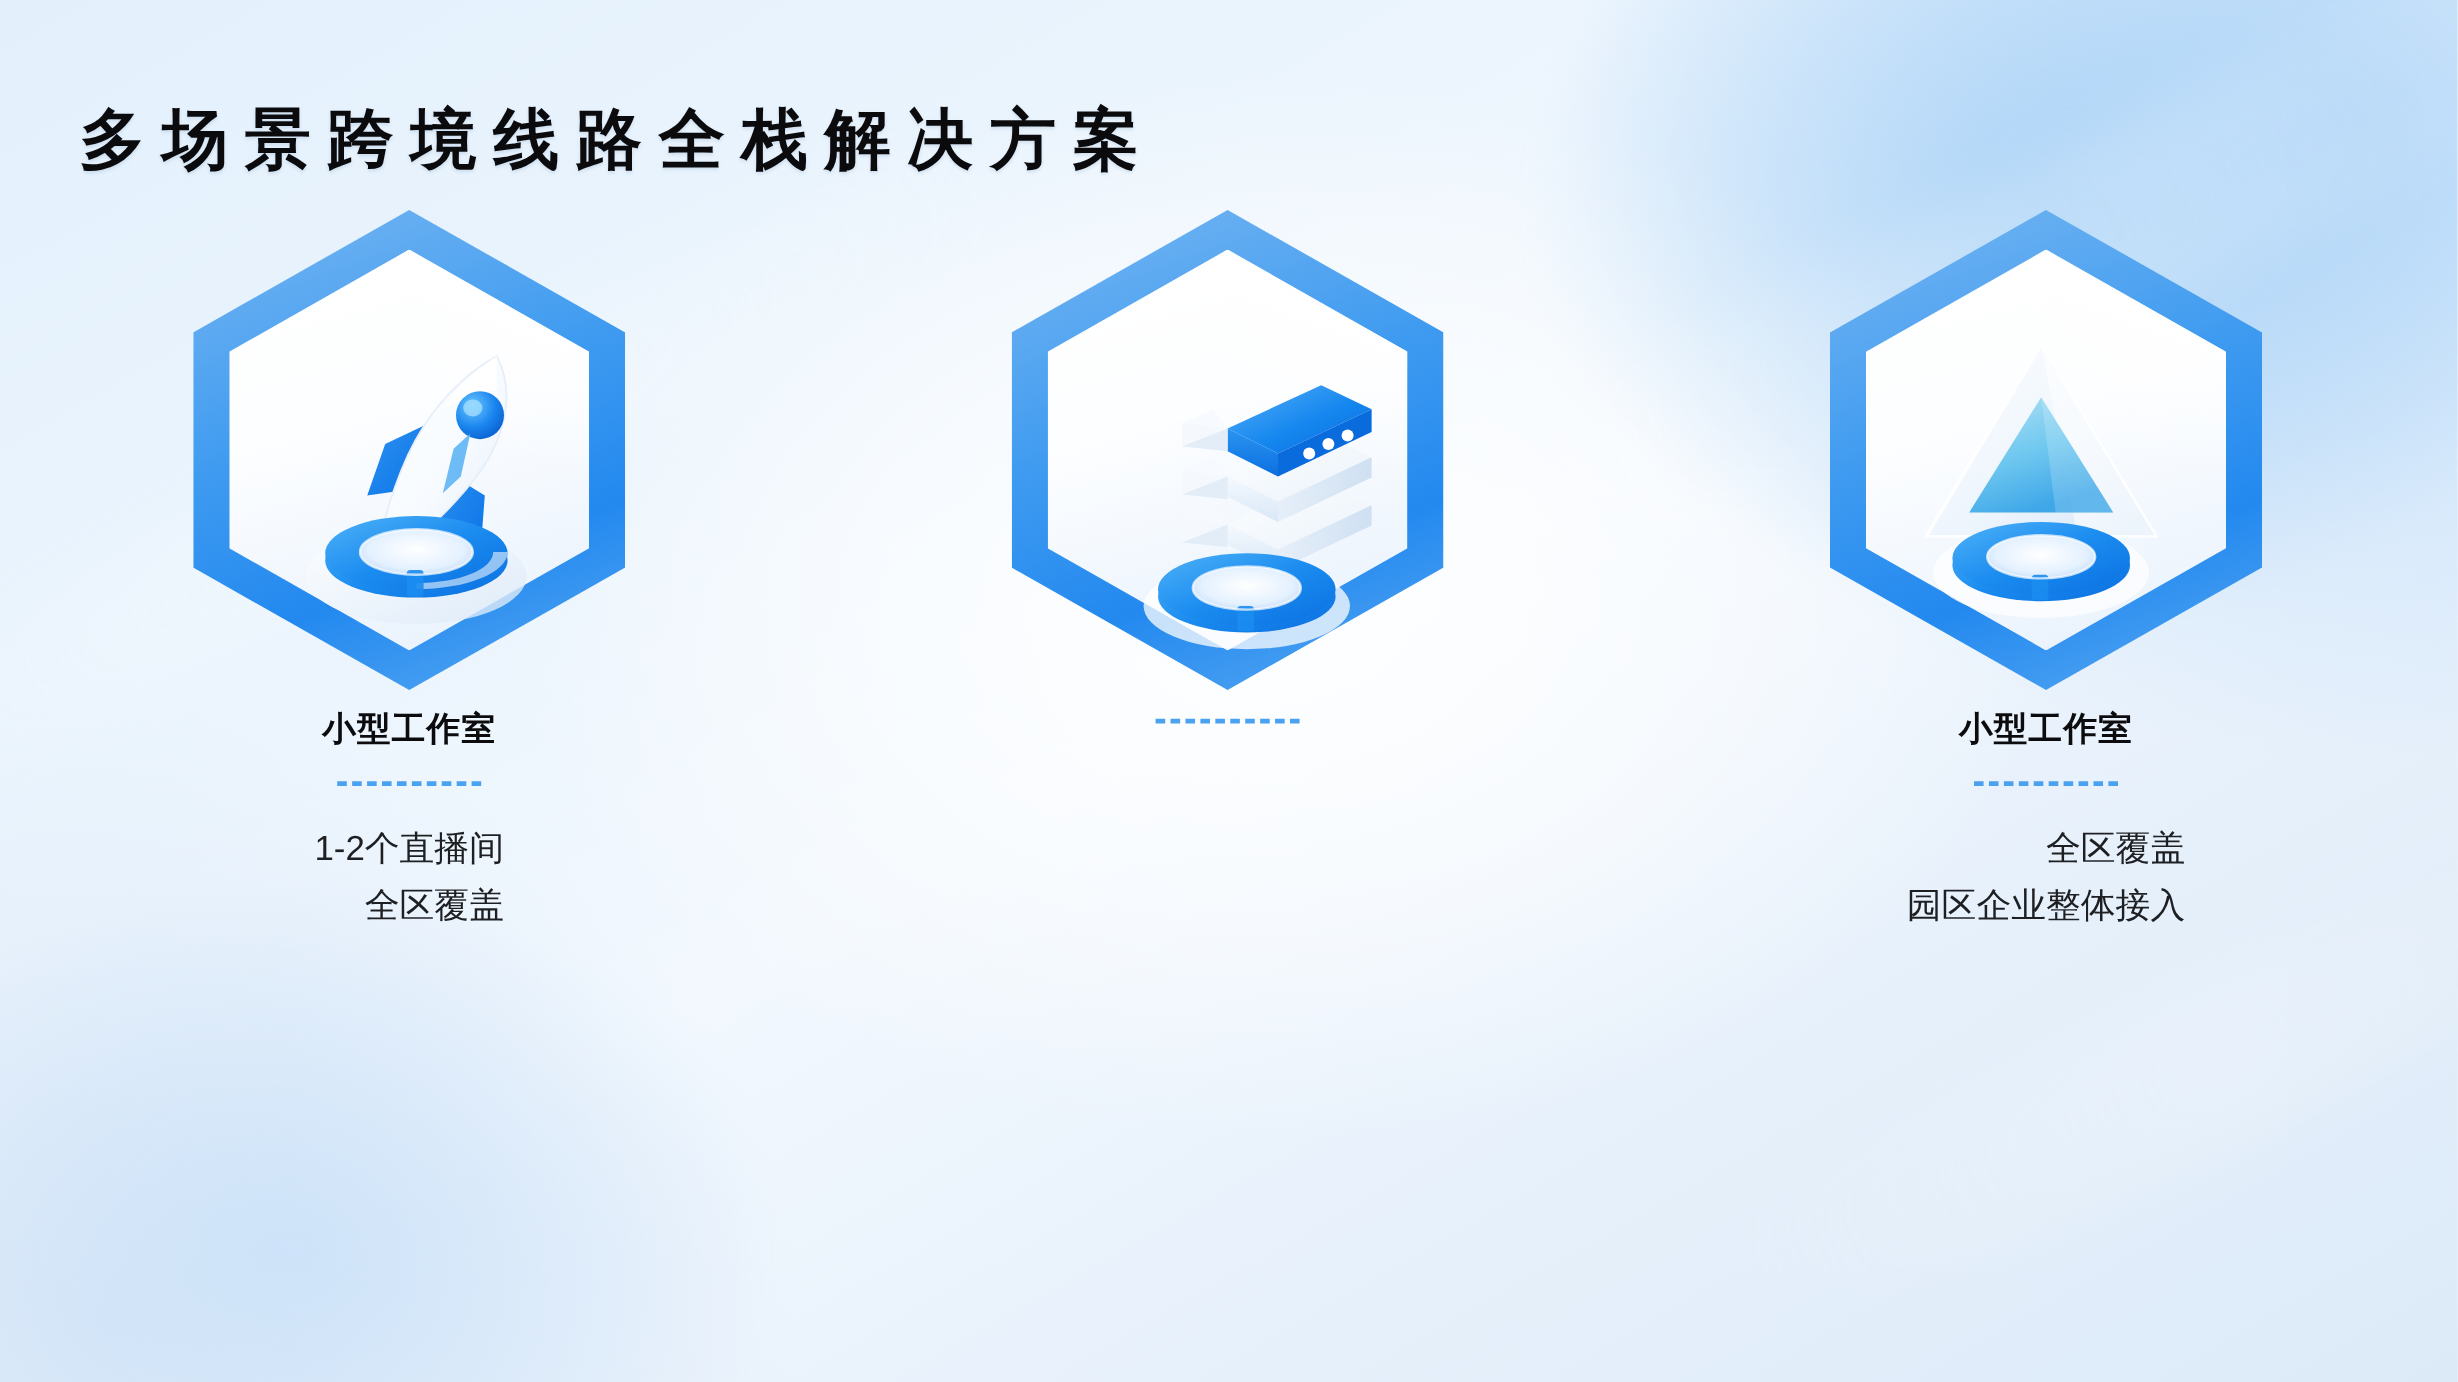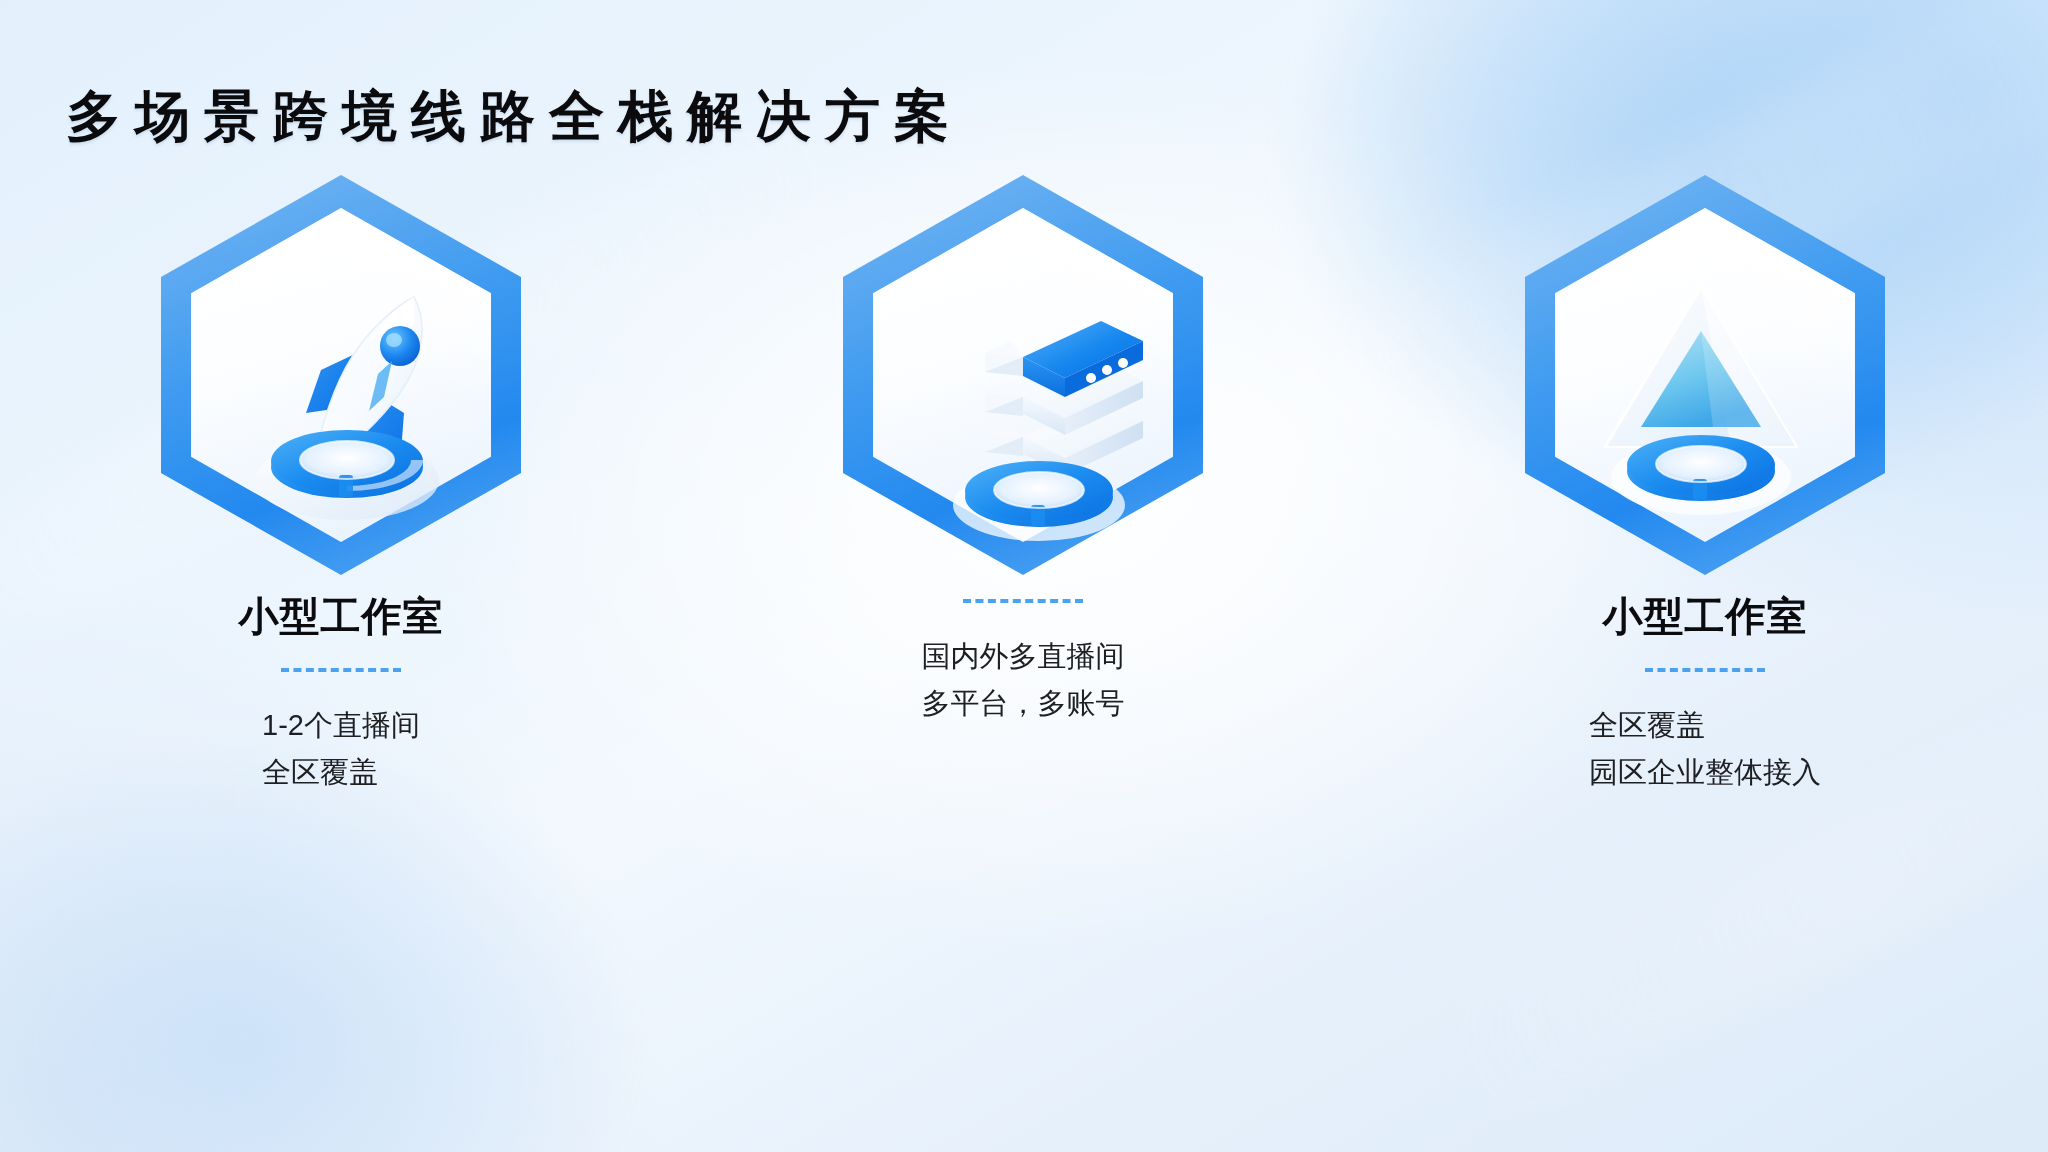--- a/index.html
+++ b/index.html
@@ -60,28 +60,28 @@
     position:absolute; left:30px; top:33px; width:300px; height:334px;
     clip-path:polygon(50% 0%, 100% 25.5%, 100% 74.5%, 50% 100%, 0% 74.5%, 0% 25.5%);
     background:linear-gradient(200deg, rgba(255,255,255,.95) 0%, rgba(255,255,255,0) 45%);
     pointer-events:none;
   }
   .art { position:absolute; left:0; top:0; width:360px; height:400px; }
 
   
   .card-title {
     margin-top:14px;
-    font-size:40px; font-weight:bold; color:#0c0c0e; letter-spacing:1px;
+    font-size:28px; font-weight:bold; color:#0c0c0e; letter-spacing:1px;
     text-align:left; white-space:nowrap;
   }
   .divider {
     margin-top:24px; width:120px; height:0;
     border-top:4px dashed #3d9bf0; opacity:.92;
   }
-  .body-lines { margin-top:30px; text-align:left; }
+  .body-lines { margin-top:30px; text-align:right; }
   .body-line {
     font-size:29px; color:#1d1f22; line-height:1.62; white-space:nowrap;
     font-weight:400;
   }
 </style>
 </head>
 <body>
 
 <div id="stage">
   <div class="corner-glow"></div>
@@ -232,24 +232,20 @@
           <ellipse cx="196" cy="330" rx="86" ry="36" fill="#ffffff" opacity=".75"></ellipse>
 
           <ellipse cx="196" cy="322" rx="74" ry="30" fill="url(#ringG2)"></ellipse>
           <ellipse cx="196" cy="316" rx="74" ry="30" fill="url(#ringG2)"></ellipse>
           <ellipse cx="196" cy="315" rx="45" ry="18" fill="url(#ringCore2)"></ellipse>
           <rect x="188" y="330" width="14" height="21" rx="3" fill="#1b8cf0" opacity=".9"></rect>
           <ellipse cx="196" cy="315" rx="45" ry="18" fill="none" stroke="#ffffff" stroke-width="2" opacity=".7"></ellipse>
         </svg>
       </div>
       <div class="divider"></div>
-      <div class="body-lines">
-        <div class="body-line">国内外多直播间</div>
-        <div class="body-line">多平台，多账号</div>
-      </div>
     </div>
 
     <div class="card">
       <div class="hex-wrap">
         <div class="hex-outer"></div>
         <div class="hex-inner"></div>
         <div class="hex-gloss"></div>
         <svg class="art" viewBox="0 0 360 400">
           <defs>
             <linearGradient id="pyGlass" x1="0" y1="0" x2="1" y2="1">

